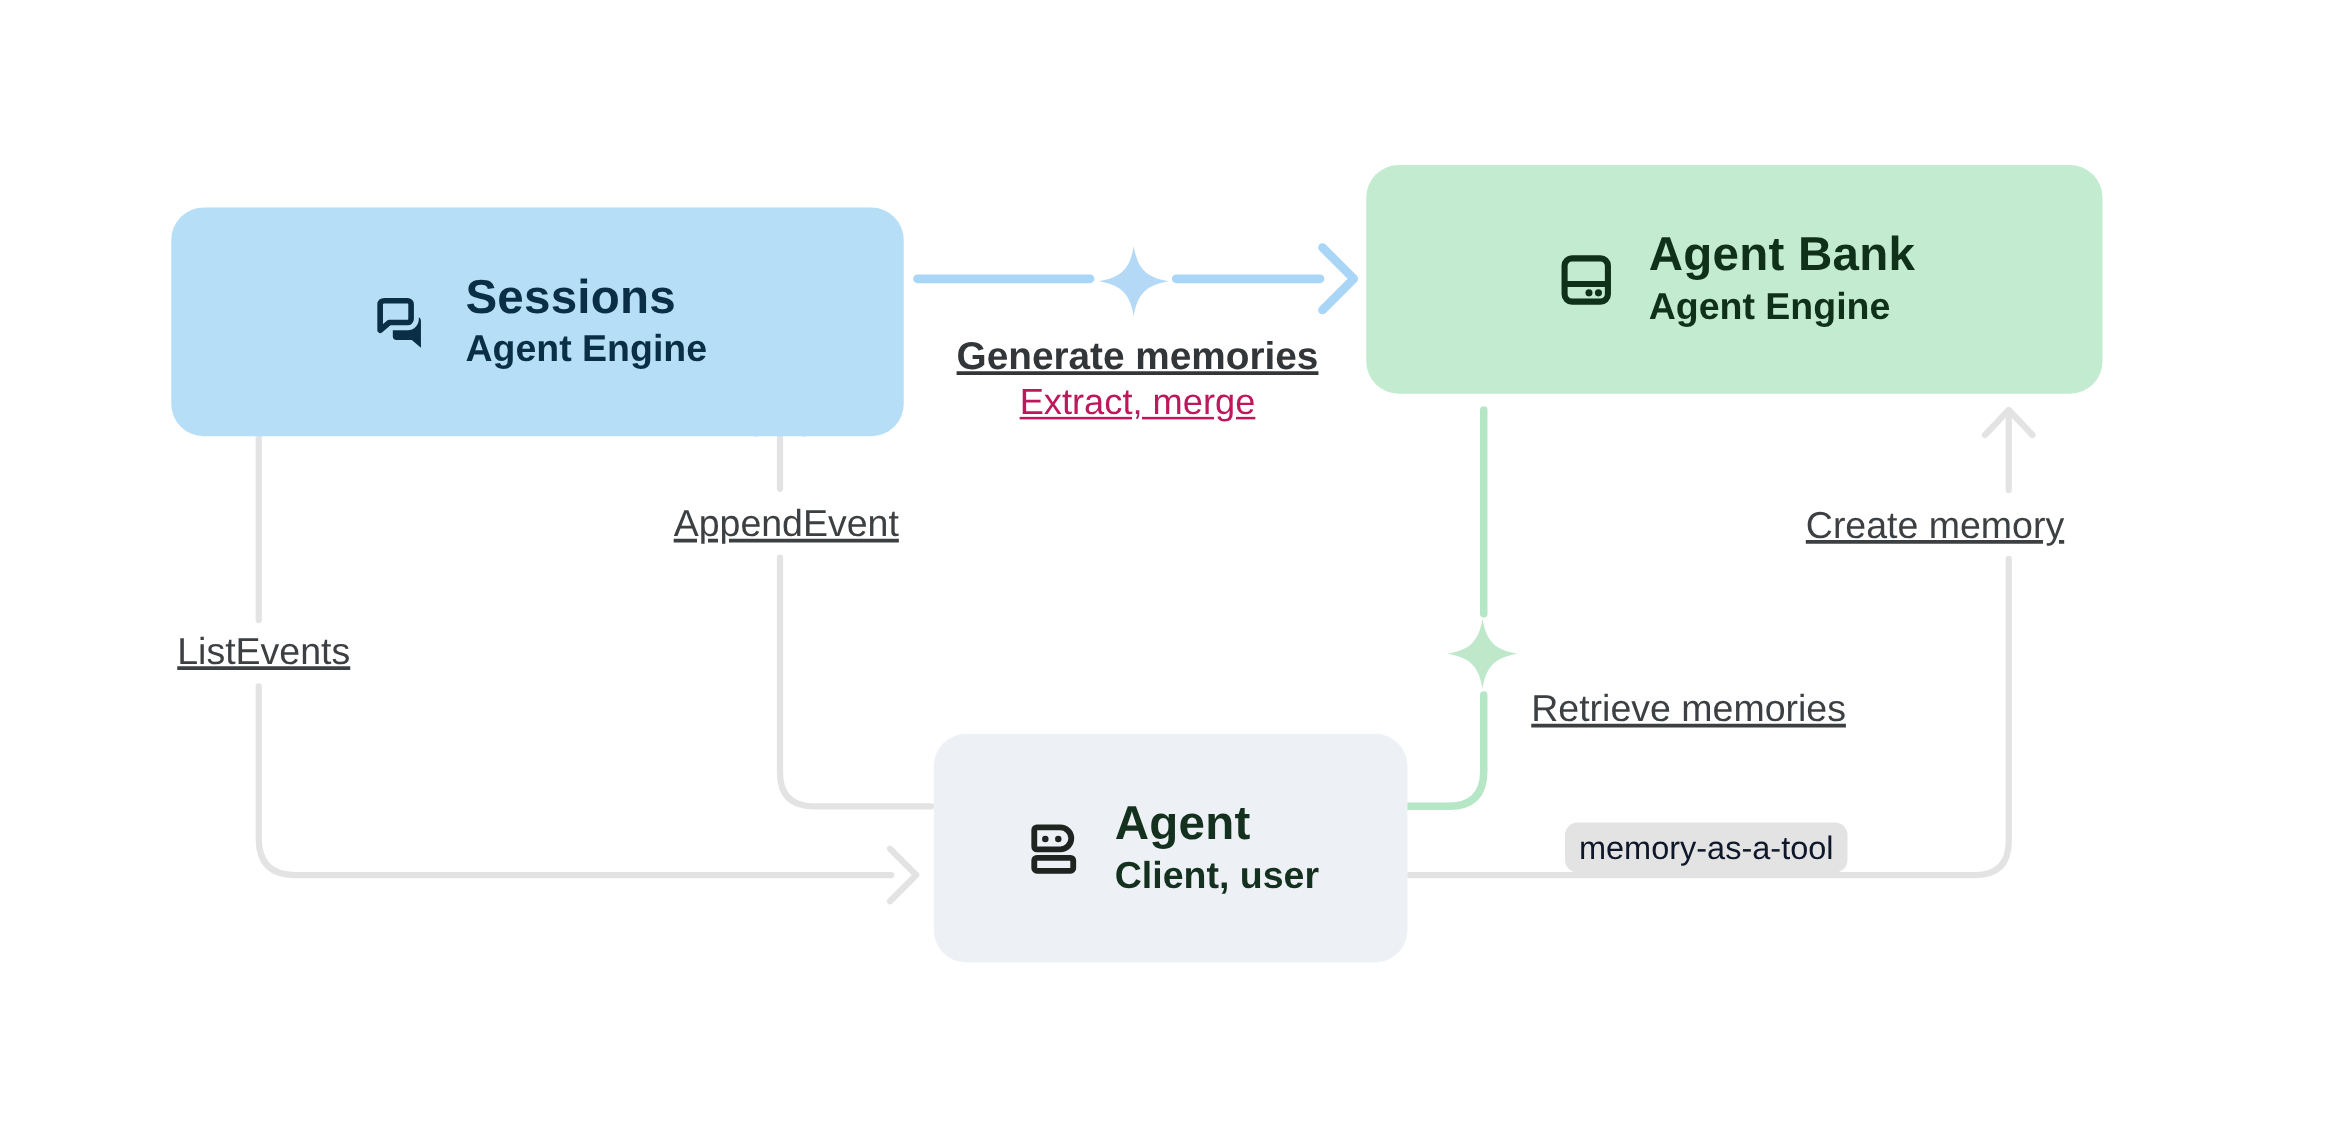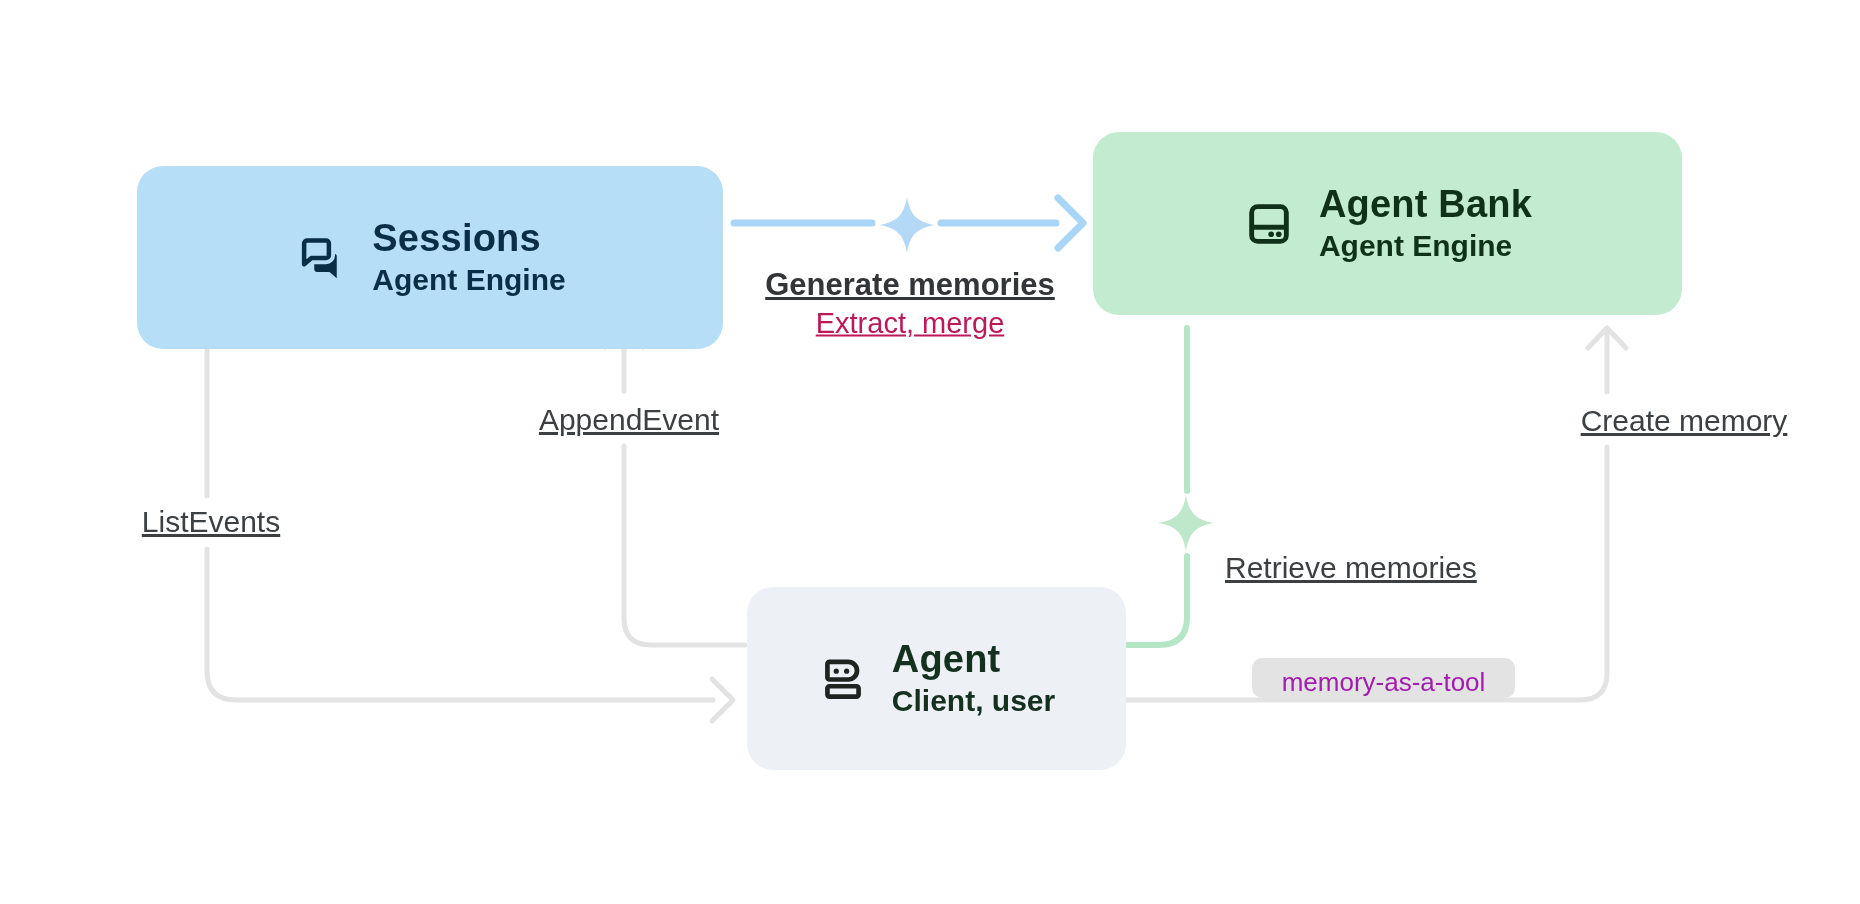--- a/index.html
+++ b/index.html
@@ -39,28 +39,28 @@
     color: #3c4043;
     white-space: nowrap;
     text-decoration: underline;
   }
   .edge-label.bold { font-weight: 700; font-size: 31px; color: #333639; }
   .edge-label.sub { font-weight: 400; font-size: 29px; color: #be185d; }
   .edge-label.left-anchor { transform: translate(0, -50%); }
   .chip {
     position: absolute;
     left: 1252px; top: 658px;
-    width: 263px; height: 40px;
+    width: 226px; height: 40px;
     background: #e3e3e3;
     border-radius: 10px;
     display: flex;
-    align-items: flex-end;
+    align-items: center;
     justify-content: center;
     font-size: 26px;
-    color: #a21caf;
+    color: #0f172a;
     white-space: nowrap;
   }
 </style>
 </head>
 <body>
 
 <div class="canvas">
 
   <svg class="overlay" viewBox="0 0 1860 904" aria-hidden="true">
 
@@ -133,19 +133,19 @@
       <div class="title">Agent</div>
       <div class="subtitle">Client, user</div>
     </div>
   </div>
 
   <div class="edge-label bold" style="left:910px; top:285px;">Generate memories</div>
   <div class="edge-label sub" style="left:910px; top:323px;">Extract, merge</div>
   <div class="edge-label" style="left:629px; top:420px;">AppendEvent</div>
   <div class="edge-label" style="left:211px; top:522px;">ListEvents</div>
   <div class="edge-label left-anchor" style="left:1225px; top:524px;margin-top:44px;">Retrieve memories</div>
-  <div class="edge-label" style="left:1684px; top:421px;">Create memory</div>
+  <div class="edge-label" style="left:1548px; top:421px;">Create memory</div>
 
   <div class="chip">
     <span>memory-as-a-tool</span>
   </div>
 
 </div>
 
 </body></html>

